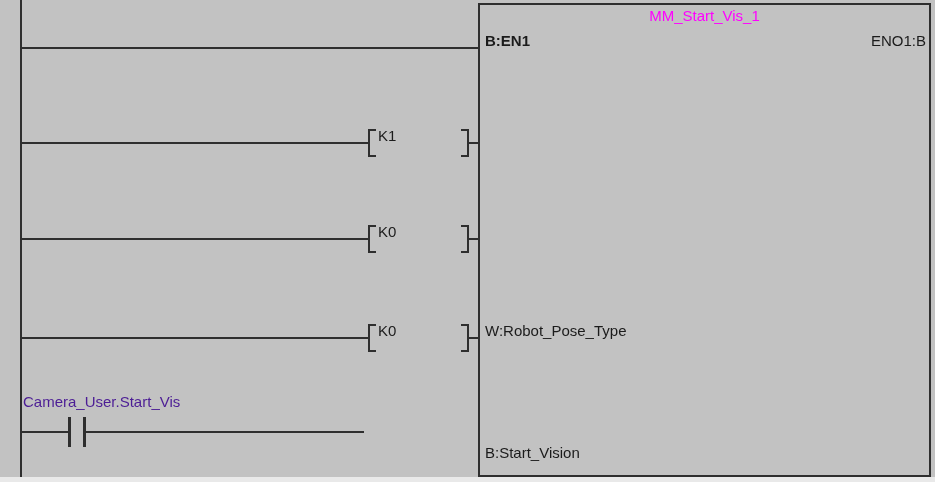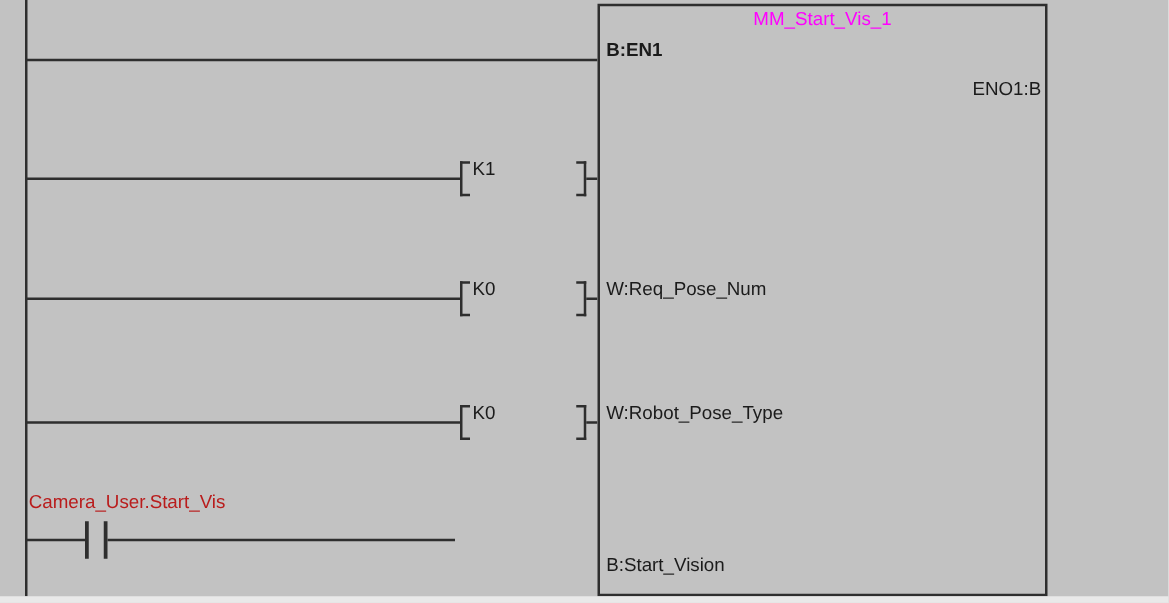--- a/index.html
+++ b/index.html
@@ -61,28 +61,28 @@
     text-align: center;
   }
   .contact-bar {
     position: absolute;
     width: 3px; height: 30px;
     top: 417px;
     background: #2e2e2e;
   }
   .device-label {
     position: absolute;
-    color: #b91c1c;
+    color: #4c1d95;
     white-space: nowrap;
     line-height: 15px;
   }
   .fb {
     position: absolute;
     left: 478px; top: 3px;
-    width: 360px; height: 474px;
+    width: 453px; height: 474px;
     box-sizing: border-box;
     border: 2px solid #2e2e2e;
     background: #c2c2c2;
   }
   .fb-title {
     position: absolute;
     left: 0; top: 3px;
     width: 100%;
     text-align: center;
     color: #ff00ff;
@@ -127,24 +127,23 @@
   <div class="device-label" style="left:23px; top:394px;">Camera_User.Start_Vis</div>
   <div class="wire" style="left:20px; top:431px; width:48px;"></div>
   <div class="contact-bar" style="left:68px;"></div>
   <div class="contact-bar" style="left:83px;"></div>
   <div class="wire" style="left:86px; top:431px; width:278px;"></div>
 
   <div class="fb">
     <div class="fb-title">MM_Start_Vis_1</div>
 
     <div class="pin left" style="top:28px;font-weight:bold;">B:EN1</div>
-    <div class="pin right" style="top:28px;margin-top:31px;">ENO1:B</div>
+    <div class="pin right" style="top:28px;">ENO1:B</div>
 
 
-    <div class="pin left" style="top:219px;">W:Req_Pose_Num</div>
 
     <div class="pin left" style="top:318px;text-align:center;">W:Robot_Pose_Type</div>
 
     <div class="pin left" style="top:440px;">B:Start_Vision</div>
   </div>
 
   <div class="bottom-strip"></div>
 
 </div>
 

